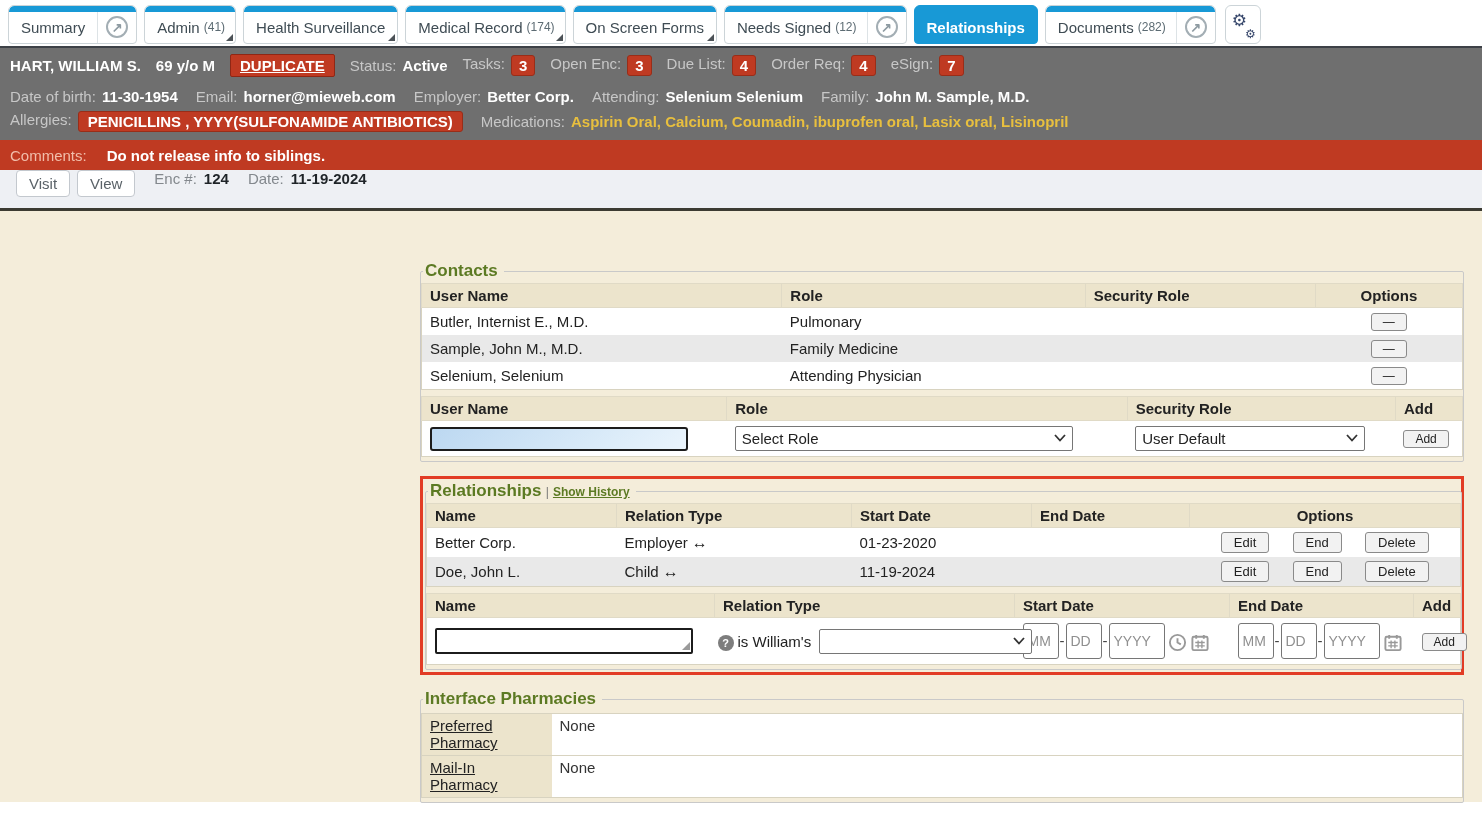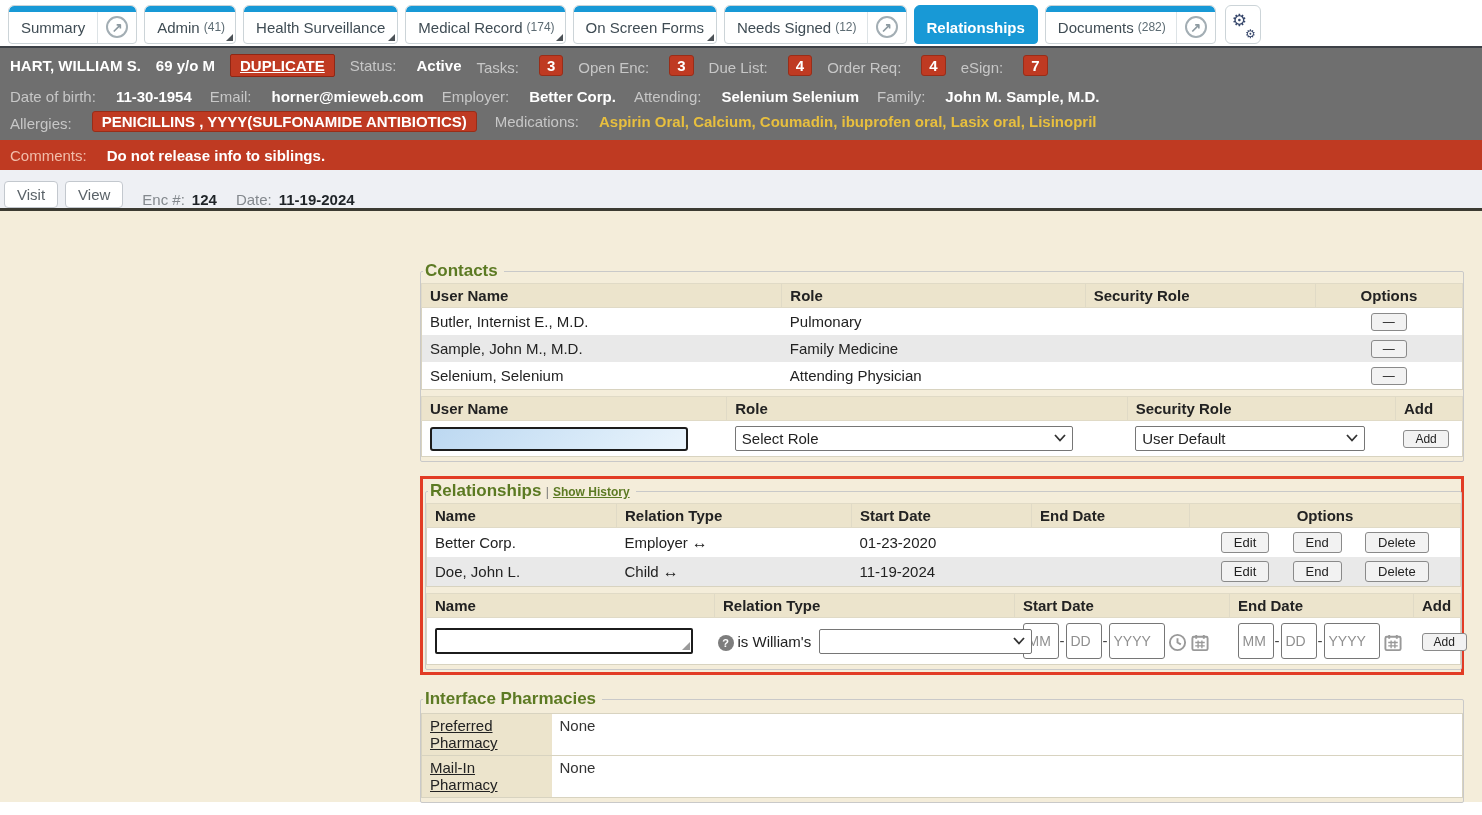--- a/index.html
+++ b/index.html
@@ -57,38 +57,38 @@
   .glabel { color:#c7c7c7; }
   .gval { color:#fff; font-weight:bold; }
   .redbadge {
     background:#bf3a22; color:#fff; font-weight:bold; border-radius:3px;
     padding:1px 7px; border:1px solid #992d18;
   }
   .dup {
     background:#bf3a22; color:#fff; font-weight:bold; text-decoration:underline;
     padding:2px 9px; border:1px solid #8f2715; border-radius:2px; cursor:pointer;
   }
-  .pair { display:flex; gap:20px; align-items:flex-end; white-space:nowrap; }
+  .pair { display:flex; gap:6px; align-items:flex-start; white-space:nowrap; }
   .demo-rows { background:#6f6f6f; padding:2px 10px 6px 10px; }
   .demo-row { display:flex; align-items:center; gap:18px; height:25px; }
   .allergybadge {
     background:#bf3a22; color:#fff; font-weight:bold; border-radius:3px;
     padding:1px 9px; border:1px solid #992d18;
   }
   .meds { color:#e8bf3e; font-weight:bold; }
 
   
   .comments { background:#bf3a22; color:#fff; height:30px; display:flex; align-items:center; gap:20px; padding:0 10px; }
   .comments .clabel { color:#f1bdaa; }
   .comments .ctext { font-weight:bold; }
 
   
   .toolbar {
-    background:#eef0f4; height:41px; display:flex; align-items:flex-end; gap:7px;
-    padding:0 4px; border-bottom:3px solid #3c3b32;
+    background:#eef0f4; height:41px; display:flex; align-items:flex-start; gap:7px;
+    padding:0 16px; border-bottom:3px solid #3c3b32;
   }
   .tb-btn {
     background:#fff; border:1px solid #c3c8ce; border-radius:4px; color:#5a6268;
     padding:4px 12px; font-size:15px; font-family:inherit; cursor:pointer;
   }
   .tb-lbl { color:#83888d; margin-left:12px; }
   .tb-val { color:#1f2428; font-weight:bold; }
 
   
   .content { background:#f4edda; height:591px; padding-top:50px; }

